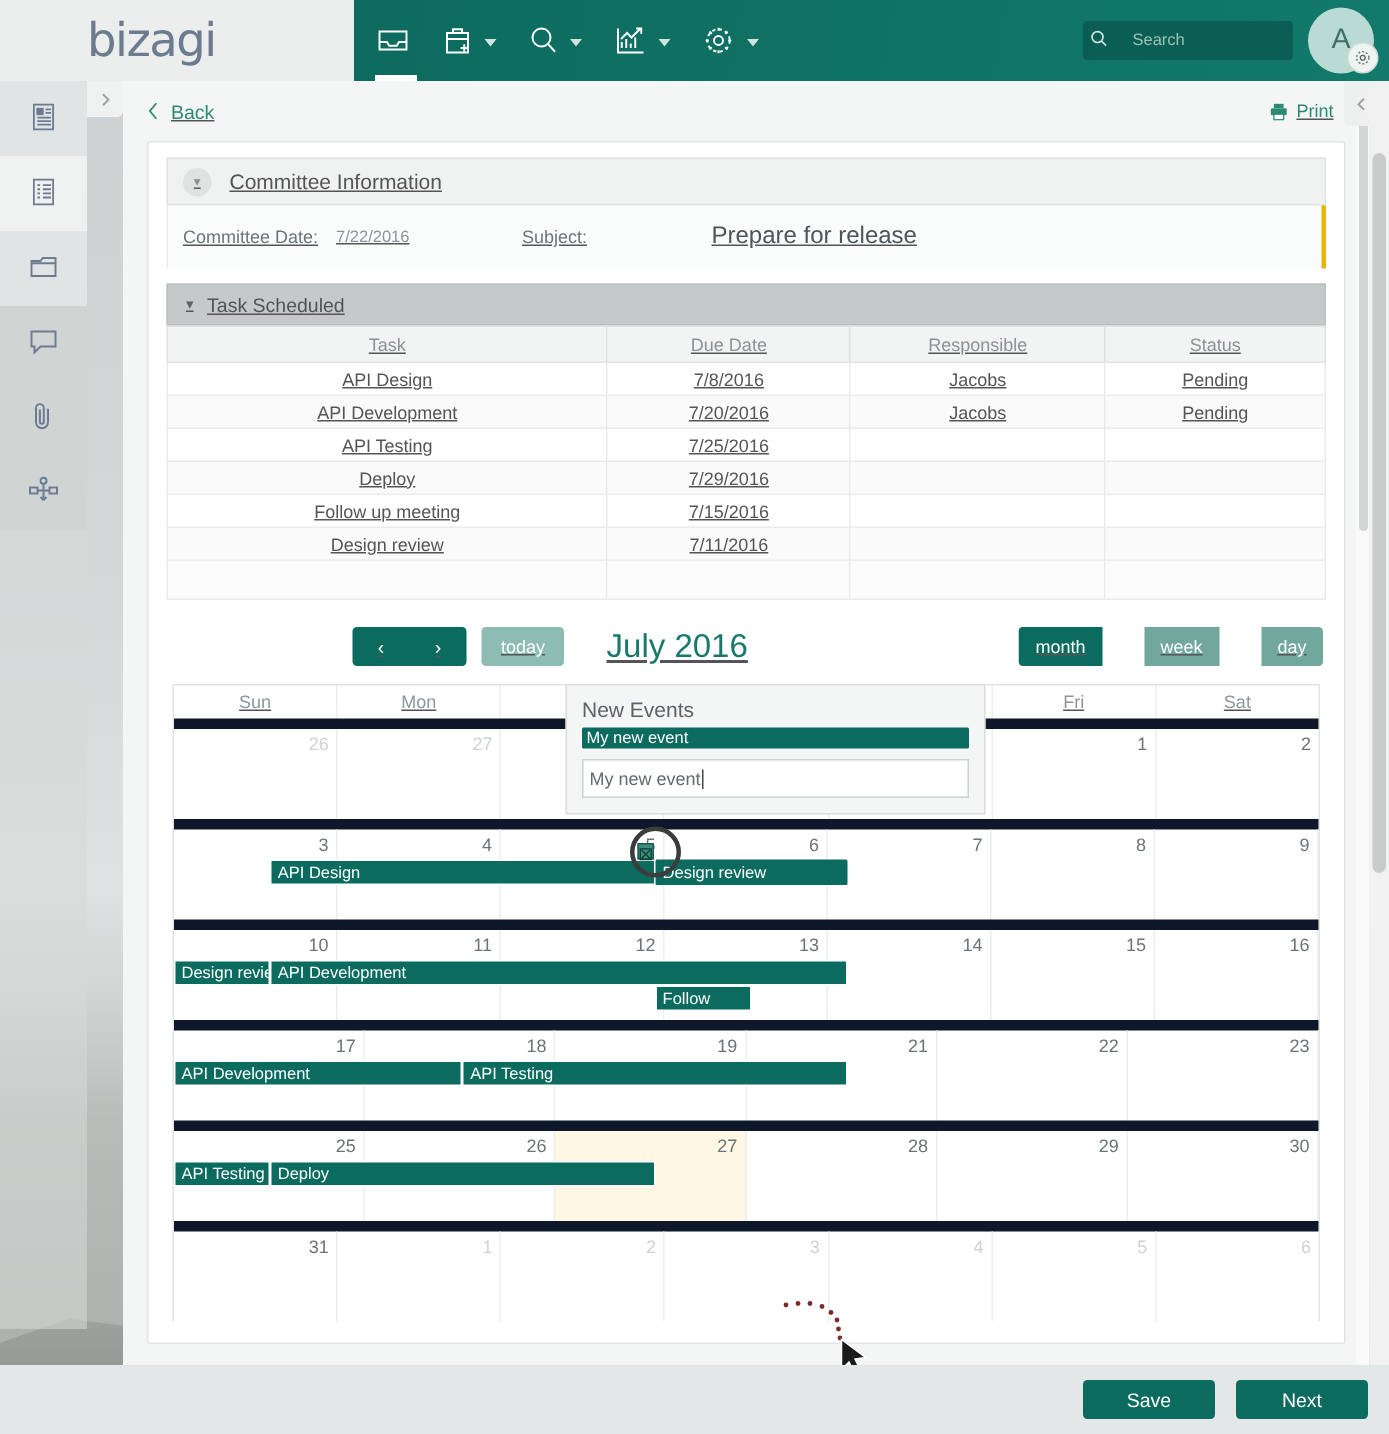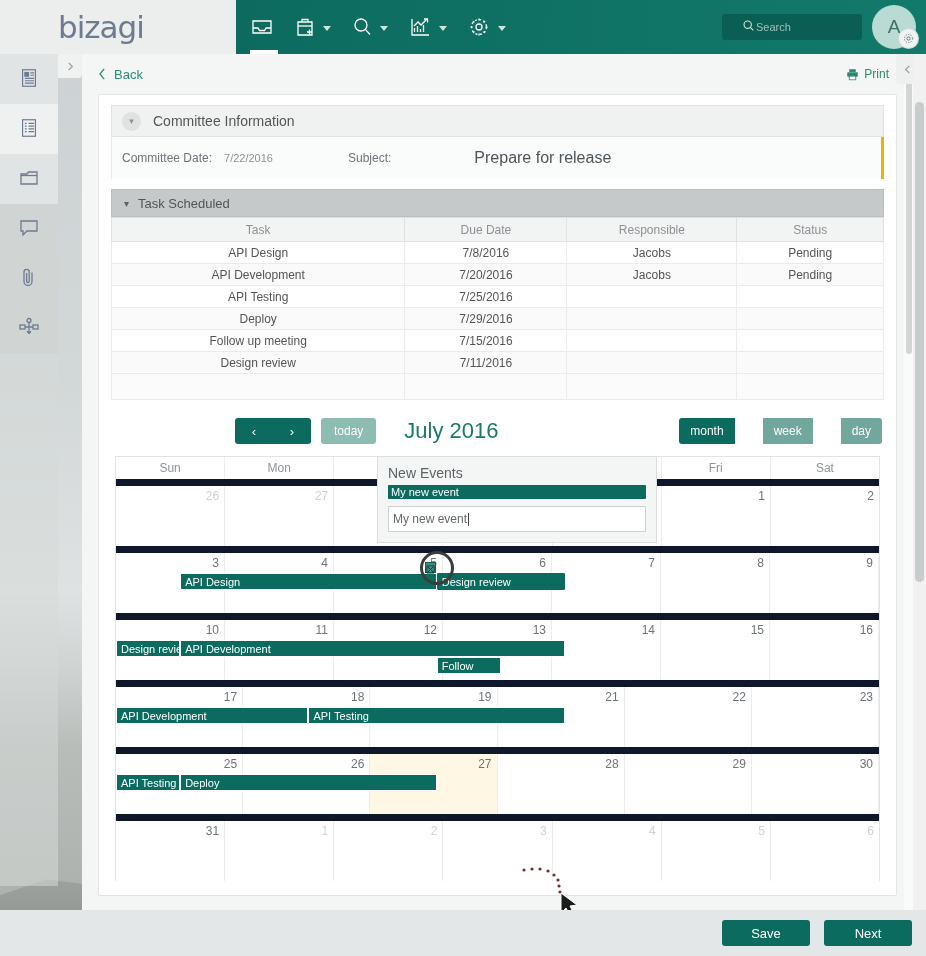--- a/index.html
+++ b/index.html
@@ -48,21 +48,21 @@
   .navicon svg{ display:block; }
   .caret{
     width:0;height:0;border-left:4px solid transparent;border-right:4px solid transparent;
     border-top:5px solid #cfe3df; margin-left:7px; margin-top:2px;
   }
   .navicon.active::after{
     content:""; position:absolute; left:14px; bottom:0; width:28px; height:4px; background:#ffffff;
   }
   #search-box{
     margin-left:auto; width:140px; height:26px; background:#0a5e53;
-    border-radius:3px; display:flex; align-items:center; padding:0 20px; gap:1px;
+    border-radius:3px; display:flex; align-items:center; padding:0 4px; gap:16px;
   }
   #search-box input{
     background:transparent; border:none; outline:none; color:#d5e6e3;
     font-family:"Liberation Sans",sans-serif; font-size:11px; width:100%;
   }
   #search-box input::placeholder{ color:#9dc0ba; }
   #avatar-wrap{ position:relative; width:64px; height:54px; display:flex; align-items:center; justify-content:center;}
   #avatar{
     width:44px;height:44px;border-radius:50%;background:#b9dbd3;
     display:flex;align-items:center;justify-content:center;
@@ -93,21 +93,21 @@
   }
   
   #right-collapse{
     position:absolute; right:8px; top:54px; width:22px; height:30px; z-index:16;
     background:#eef0ef; border-bottom-left-radius:4px; border-top-left-radius:2px;
     display:flex;align-items:center;justify-content:center; cursor:pointer;
   }
   
   #page{
     position:absolute; left:82px; top:54px; width:831px; height:856px;
-    background:#f4f5f5; z-index:10; overflow:hidden;
+    background:#f4f5f5; z-index:10; overflow:hidden;text-decoration:underline;
   }
   #page-inner{ position:relative; width:831px; }
   #crumbbar{
     height:40px; display:flex;align-items:center; padding:0 24px 0 16px;
     justify-content:space-between;
   }
   #back-link{ display:flex;align-items:center;gap:7px;color:#2d8a72;font-size:13px;cursor:pointer;}
   #print-link{ display:flex;align-items:center;gap:5px;color:#2d8a72;font-size:12px;cursor:pointer;}
   #card{
     margin:0 16px; background:#fff; border:1px solid #e3e5e5; border-radius:2px;

